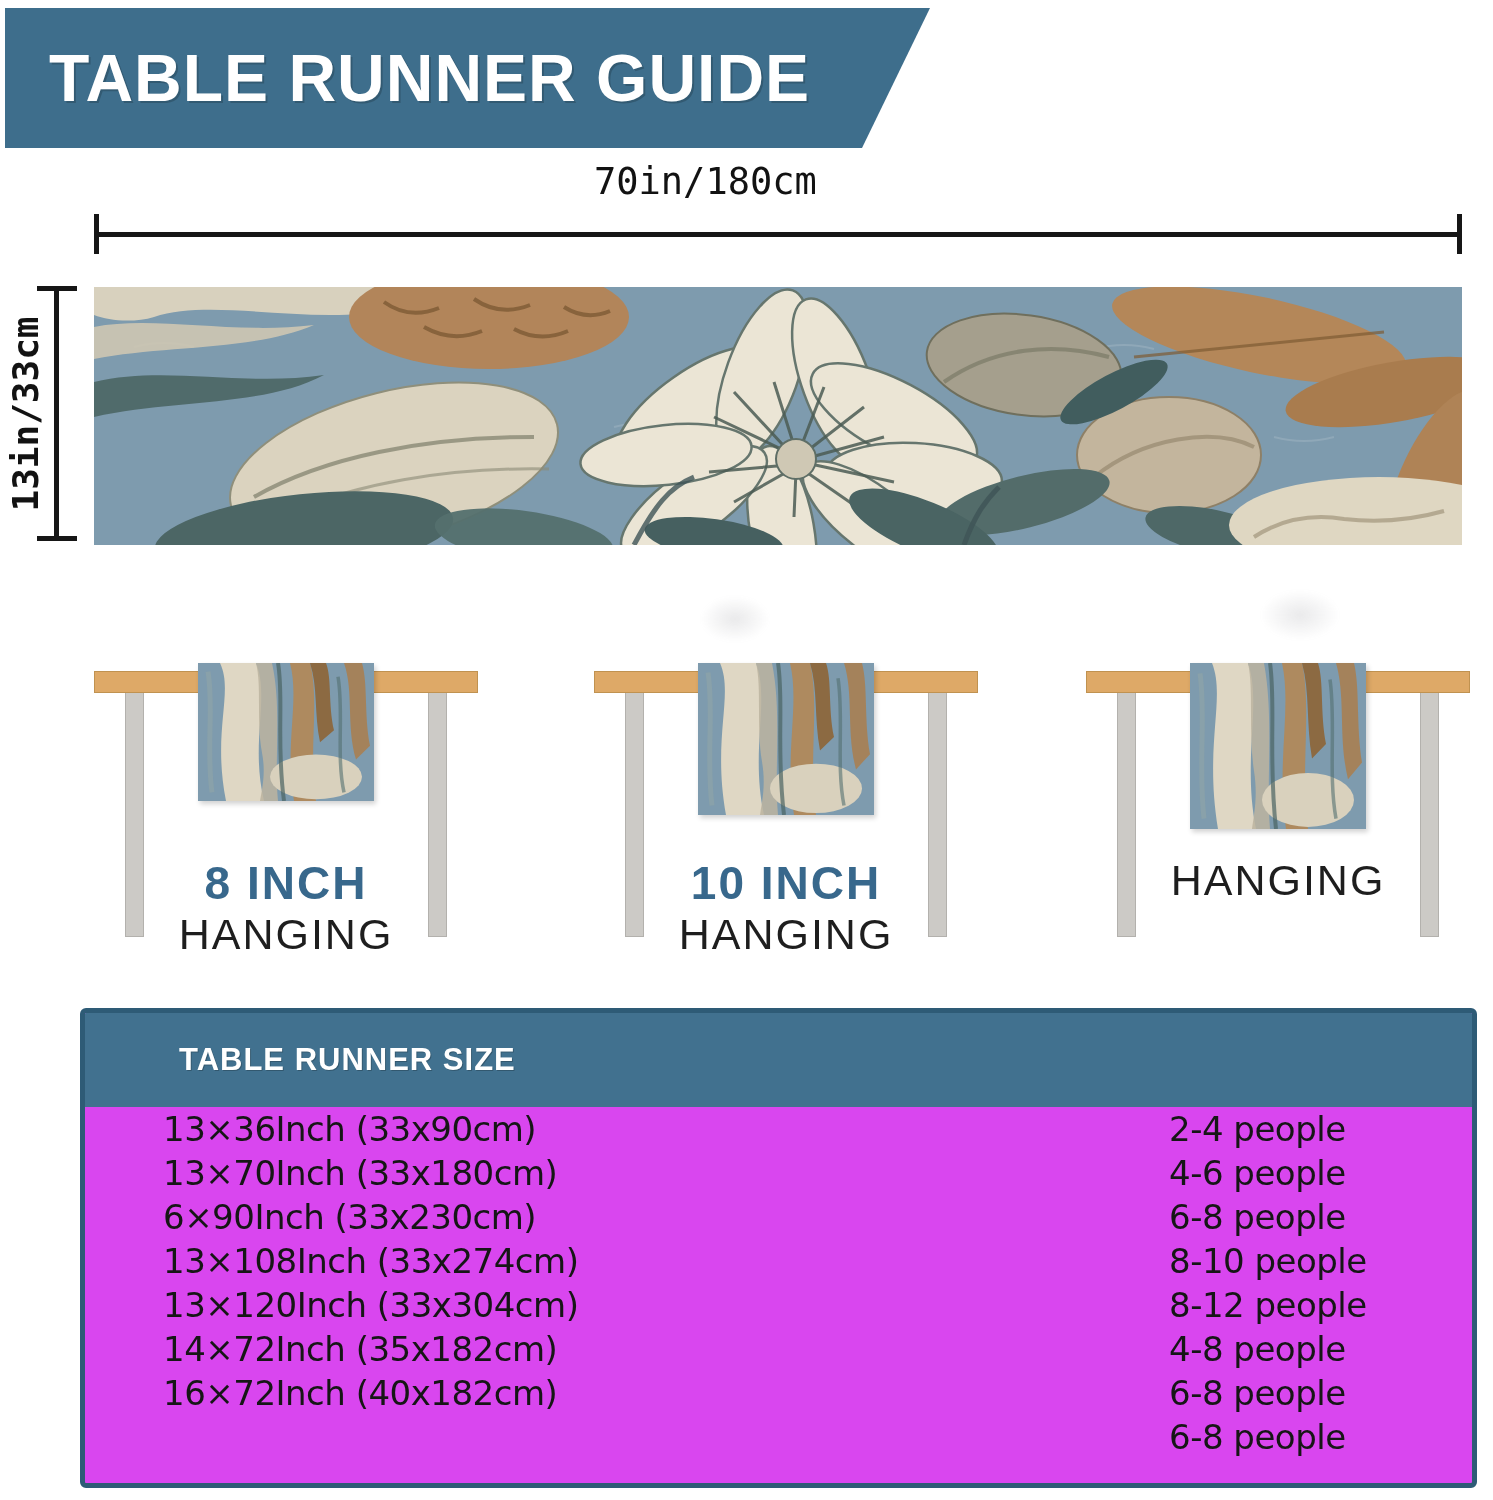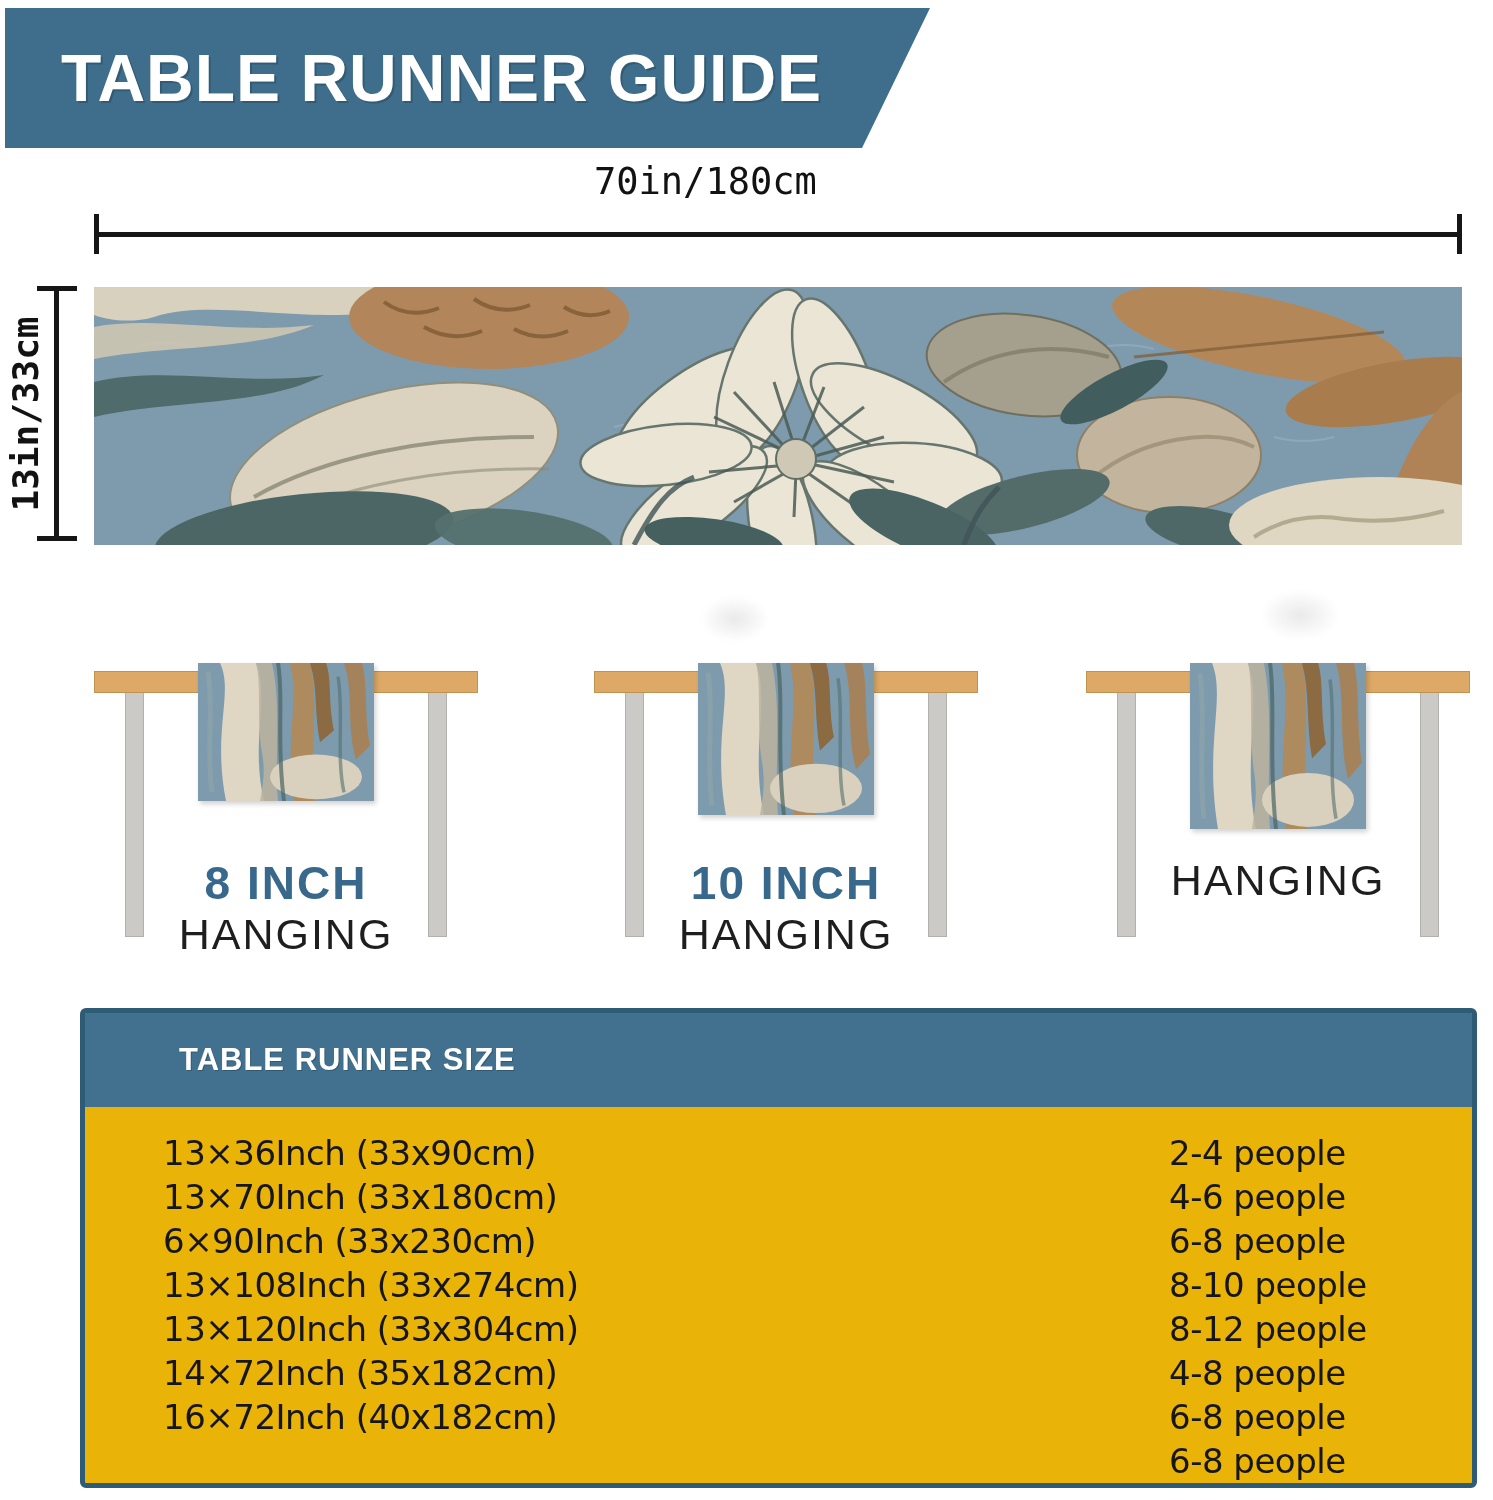--- a/index.html
+++ b/index.html
@@ -2,21 +2,21 @@
 <html><head>
 <meta charset="utf-8">
 <style>
   html,body{margin:0;padding:0;background:#ffffff;}
   .canvas{position:relative;width:1493px;height:1500px;background:#ffffff;overflow:hidden;
           font-family:"Liberation Sans",sans-serif;}
 
   
   .banner{position:absolute;left:5px;top:8px;width:925px;height:140px;background:#3E6E8C;
           clip-path:polygon(0 0,100% 0,calc(100% - 68px) 100%,0 100%);
-          display:flex;align-items:center;padding-left:56px;box-sizing:border-box;
+          display:flex;align-items:center;padding-left:44px;box-sizing:border-box;
           filter:drop-shadow(3px 3px 2px rgba(0,0,0,0.28));}
   .banner-title{font-weight:700;font-size:66px;color:#fff;letter-spacing:1px;
                 text-shadow:2px 2px 0 rgba(0,0,0,0.18);white-space:nowrap;}
 
   
   .dim-w-label{position:absolute;left:594px;top:160px;width:380px;text-align:left;
                font-family:"DejaVu Sans Mono",monospace;font-size:37px;color:#121212;}
   .dim-w-line{position:absolute;left:94px;top:214px;width:1368px;height:40px;}
   .dim-w-line::before{content:"";position:absolute;left:0;right:0;top:18px;height:5px;background:#161616;}
   .dcap-v{position:absolute;top:0;width:5px;height:40px;background:#161616;}
@@ -47,27 +47,27 @@
   .illus-label{position:absolute;left:0;right:0;top:193px;text-align:center;z-index:4;}
   .inch-label{font-weight:700;font-size:46px;color:#38688C;letter-spacing:2px;}
   .hanging-label{font-weight:400;font-size:43px;color:#1E1E1E;letter-spacing:2px;margin-top:0px;}
 
   .smudge{position:absolute;border-radius:50%;filter:blur(2px);
           background:radial-gradient(ellipse,rgba(120,120,128,0.16),rgba(120,120,128,0) 70%);}
   .smudge.a{left:700px;top:596px;width:70px;height:46px;}
   .smudge.b{left:1260px;top:590px;width:80px;height:50px;}
 
   
-  .size-table{position:absolute;left:80px;top:1008px;width:1397px;height:480px;background:#eab308;
+  .size-table{position:absolute;left:80px;top:1008px;width:1397px;height:480px;background:#d946ef;
               border:5px solid #2E5B76;border-radius:6px;box-sizing:border-box;overflow:hidden;}
   .size-table-header{position:relative;height:94px;background:#41718F;}
   .th{position:absolute;top:0;line-height:94px;color:#ffffff;font-weight:700;font-size:31px;
       letter-spacing:1px;white-space:nowrap;text-shadow:1px 1px 0 rgba(0,0,0,0.22);}
   .th-size{left:94px;} .th-persons{left:1040px;}
-  .rows{position:relative;padding-top:24px;}
+  .rows{position:relative;padding-top:0;}
   .srow{position:relative;height:44px;line-height:44px;}
   .cell{position:absolute;font-family:"DejaVu Sans",sans-serif;font-size:34px;color:#161616;
         letter-spacing:-0.5px;white-space:nowrap;}
   .cell-size{left:78px;}
   .cell-persons{left:1084px;}
 </style>
 </head>
 <body>
 
 <div class="canvas">

